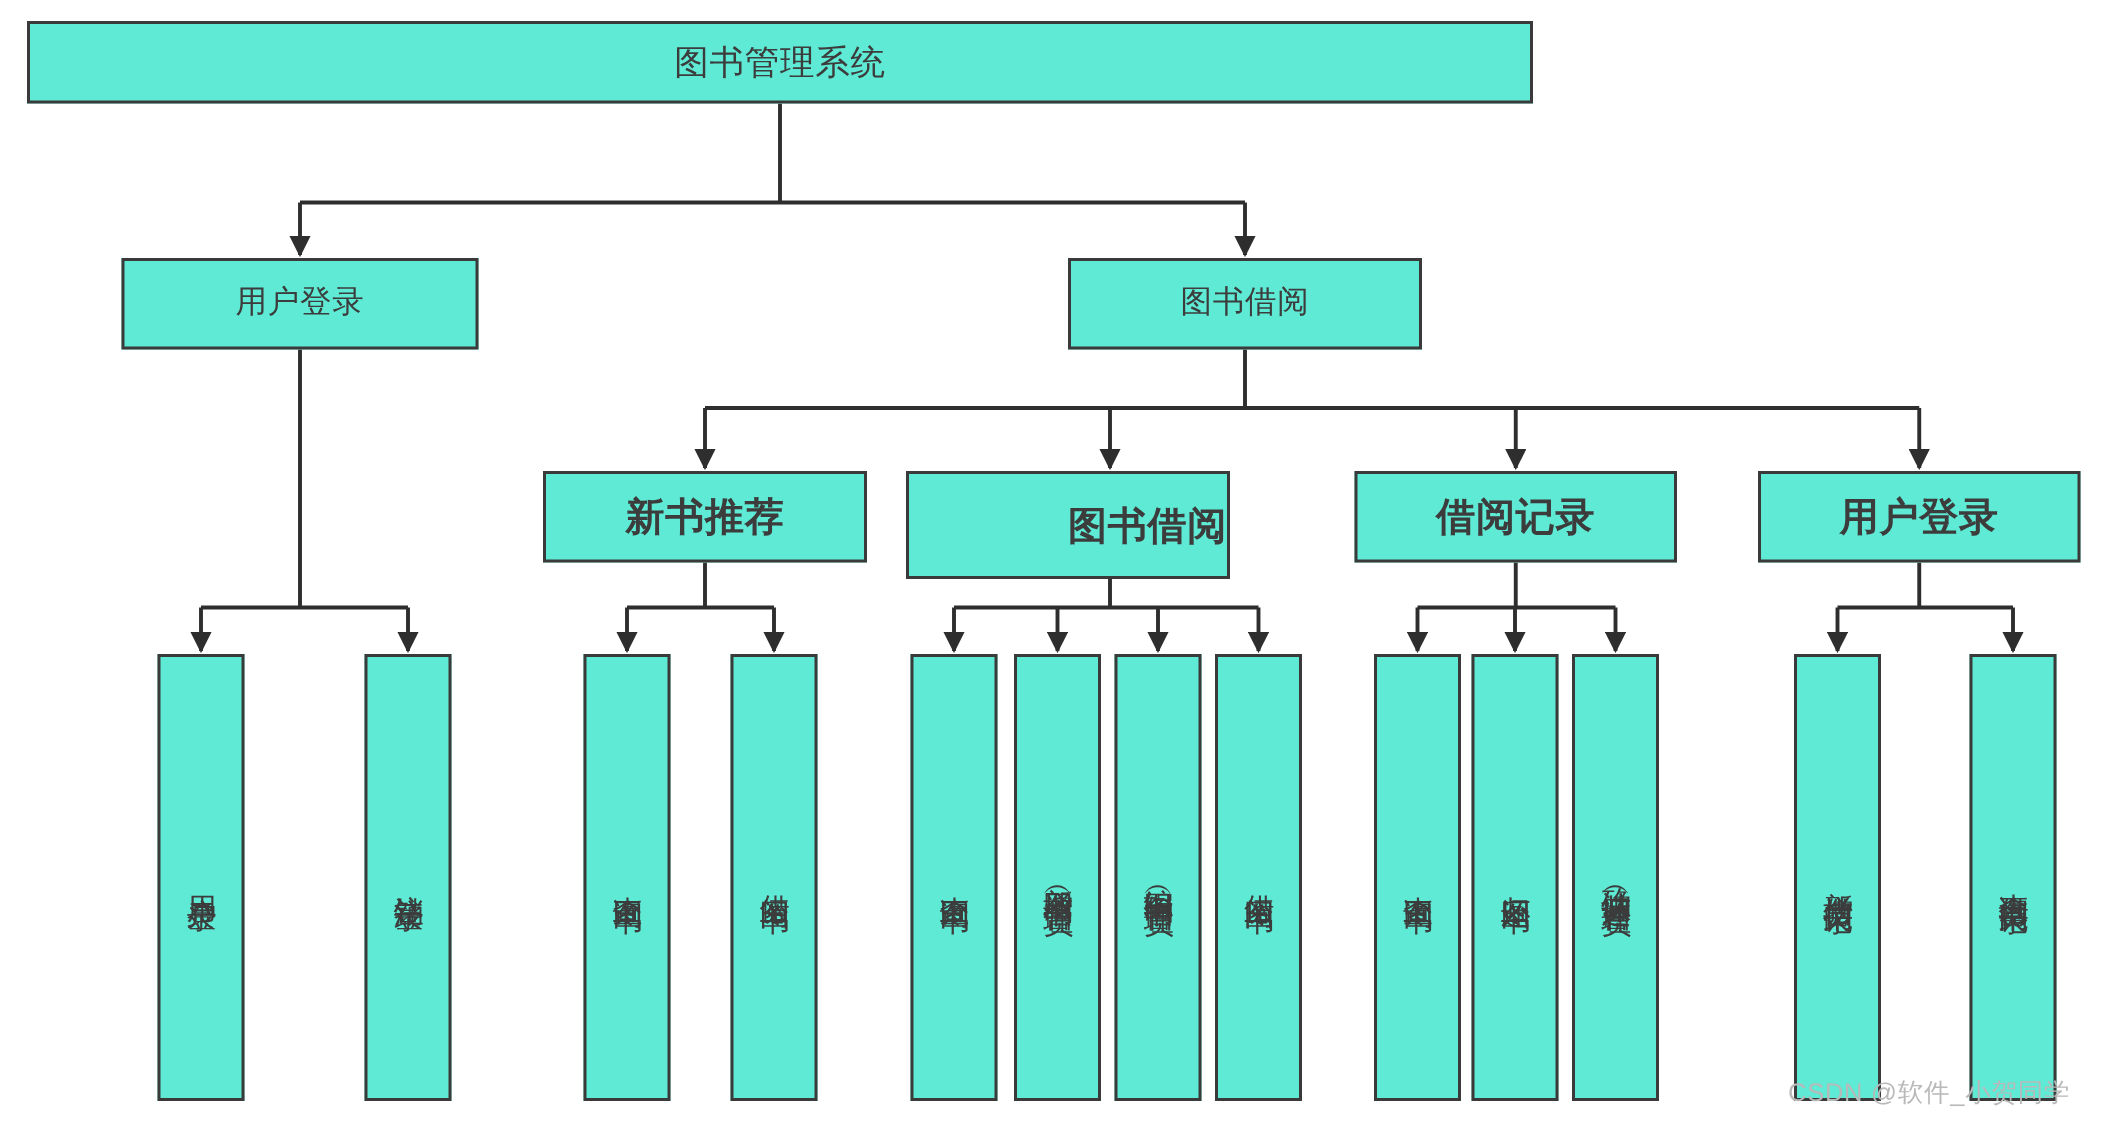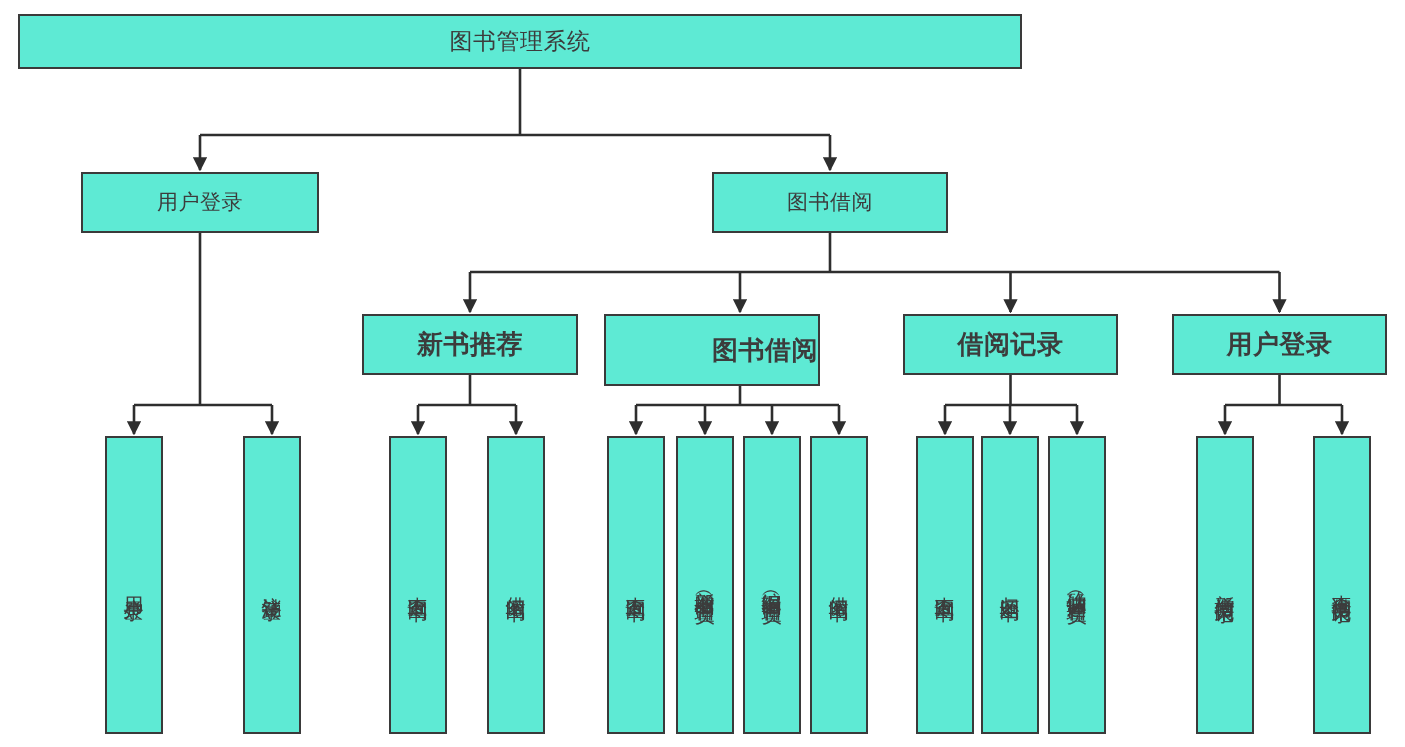--- a/index.html
+++ b/index.html
@@ -164,14 +164,15 @@
         <span class="node-label">确认归还（管理员）</span>
       </div>
       <div class="node-box tier-leaf vertical" style="left: 1196px; top: 436px; width: 58px; height: 298px;">
         <span class="node-label">新增借阅记录</span>
       </div>
       <div class="node-box tier-leaf vertical" style="left: 1313px; top: 436px; width: 58px; height: 298px;">
         <span class="node-label">查询借阅记录</span>
       </div>
     </div>
 
+  <div class="watermark" style="left: 1192px; top: 717px;">CSDN @软件_小贺同学</div>
 
 </div>
 
 </body></html>

